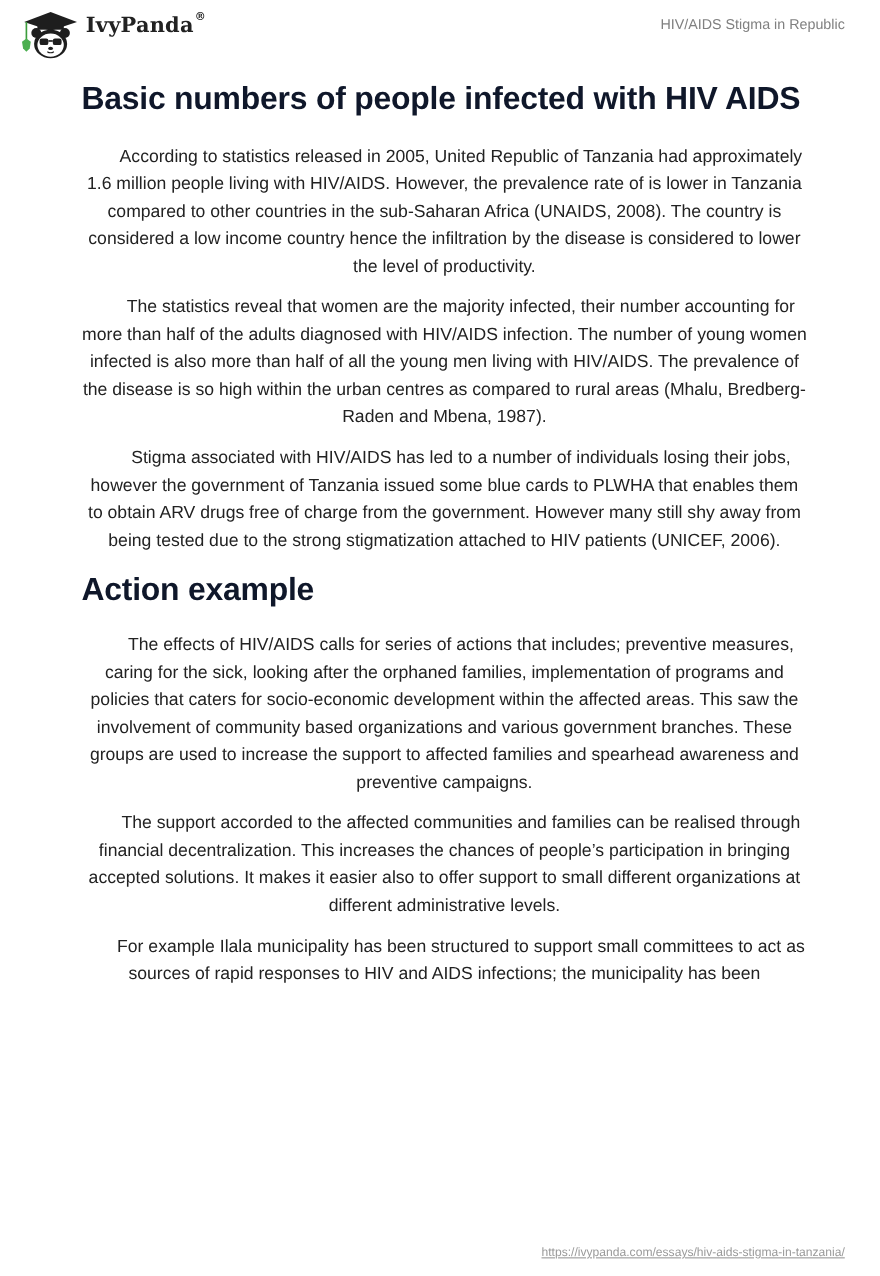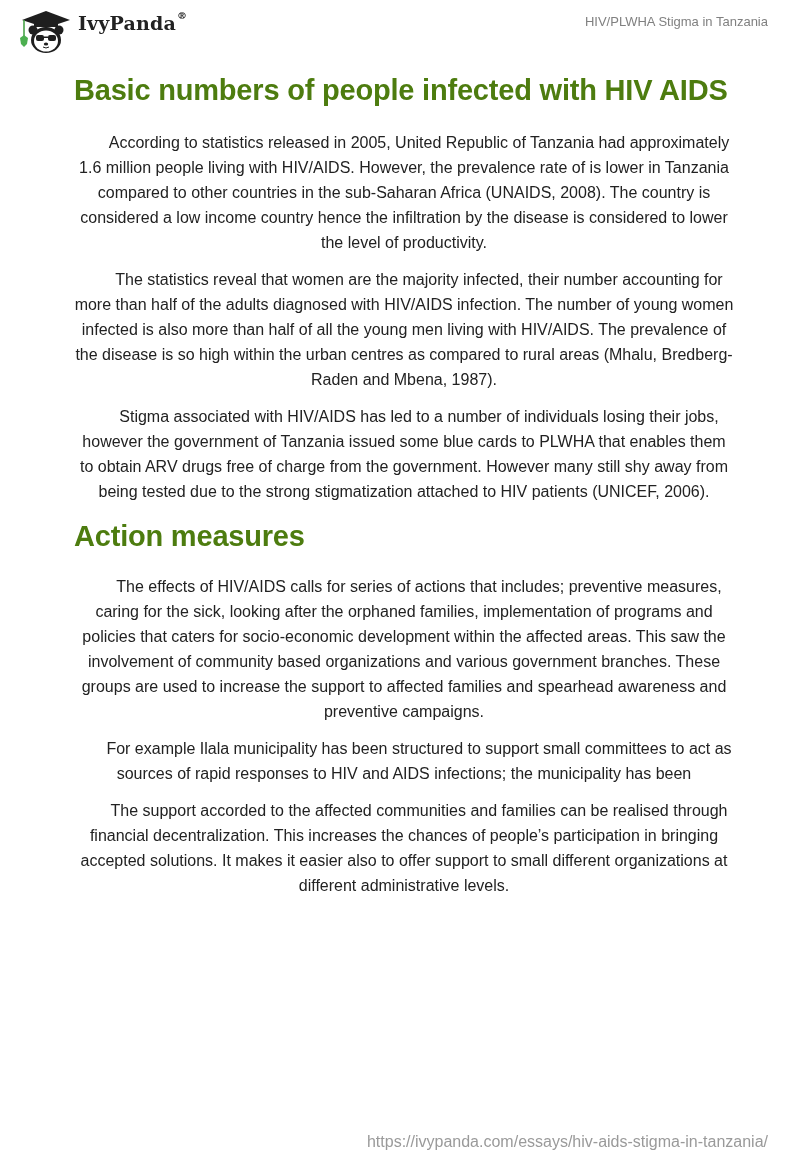--- a/index.html
+++ b/index.html
@@ -62,41 +62,42 @@
       position: absolute;
       left: 74px;
       top: 70px;
       width: 660px;
     }
     h2 {
       font-size: 29px;
       font-weight: bold;
       line-height: 40px;
       margin: 0 0 20px 0;
-      color: #4d7c0f;
+      color: #0f172a;
       letter-spacing: -0.2px;
     }
     h2.second {
       margin-top: 8px;
       margin-bottom: 18px;
     }
     p {
       font-size: 16px;
       line-height: 25px;
       margin: 0 0 12px 0;
       text-indent: 30px;
       color: #222222;
       text-align: center;
     }
     .footer-url {
       position: absolute;
       right: 32px;
       top: 1133px;
-      font-size: 16px;
+      font-size: 11px;
       color: #9a9a9a;
+      text-decoration: underline;
     }
   </style>
 </head>
 <body>
 
 <div class="header">
   <div class="logo">
     <svg class="logo-icon" viewBox="0 0 58 46">
 
       <polygon points="6,12 30,3 54,12 30,20" fill="#1e1e1e"></polygon>
@@ -113,31 +114,31 @@
 
       <rect x="20" y="27" width="8" height="6" rx="2" fill="#1e1e1e"></rect>
       <rect x="32" y="27" width="8" height="6" rx="2" fill="#1e1e1e"></rect>
       <rect x="28" y="28.5" width="4" height="1.5" fill="#1e1e1e"></rect>
 
       <ellipse cx="30" cy="36" rx="2.2" ry="1.5" fill="#1e1e1e"></ellipse>
       <path d="M27,39 Q30,41 33,39" stroke="#1e1e1e" stroke-width="1" fill="none"></path>
     </svg>
     <span class="logo-text"><span>IvyPanda</span><sup>®</sup></span>
   </div>
-  <div class="doc-title">HIV/PLWHA Stigma in Tanzania</div>
+  <div class="doc-title">HIV/AIDS Stigma in Republic</div>
 </div>
 
 <div class="content">
   <section>
     <h2>Basic numbers of people infected with HIV AIDS</h2>
     <p>According to statistics released in 2005, United Republic of Tanzania had approximately 1.6 million people living with HIV/AIDS. However, the prevalence rate of is lower in Tanzania compared to other countries in the sub-Saharan Africa (UNAIDS, 2008). The country is considered a low income country hence the infiltration by the disease is considered to lower the level of productivity.</p>
     <p>The statistics reveal that women are the majority infected, their number accounting for more than half of the adults diagnosed with HIV/AIDS infection. The number of young women infected is also more than half of all the young men living with HIV/AIDS. The prevalence of the disease is so high within the urban centres as compared to rural areas (Mhalu, Bredberg-Raden and Mbena, 1987).</p>
     <p>Stigma associated with HIV/AIDS has led to a number of individuals losing their jobs, however the government of Tanzania issued some blue cards to PLWHA that enables them to obtain ARV drugs free of charge from the government. However many still shy away from being tested due to the strong stigmatization attached to HIV patients (UNICEF, 2006).</p>
   </section>
   <section>
-    <h2 class="second">Action measures</h2>
+    <h2 class="second">Action example</h2>
     <p>The effects of HIV/AIDS calls for series of actions that includes; preventive measures, caring for the sick, looking after the orphaned families, implementation of programs and policies that caters for socio-economic development within the affected areas. This saw the involvement of community based organizations and various government branches. These groups are used to increase the support to affected families and spearhead awareness and preventive campaigns.</p>
+    <p>The support accorded to the affected communities and families can be realised through financial decentralization. This increases the chances of people’s participation in bringing accepted solutions. It makes it easier also to offer support to small different organizations at different administrative levels.</p>
     <p>For example Ilala municipality has been structured to support small committees to act as sources of rapid responses to HIV and AIDS infections; the municipality has been</p>
-    <p>The support accorded to the affected communities and families can be realised through financial decentralization. This increases the chances of people’s participation in bringing accepted solutions. It makes it easier also to offer support to small different organizations at different administrative levels.</p>
   </section>
 </div>
 
 <div class="footer-url">https://ivypanda.com/essays/hiv-aids-stigma-in-tanzania/</div>
 
 </body></html>

